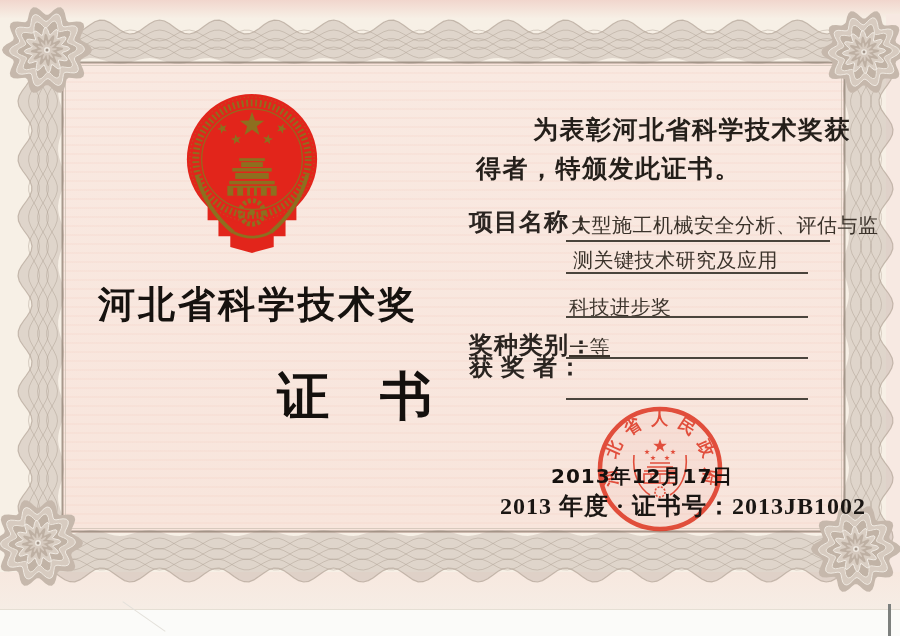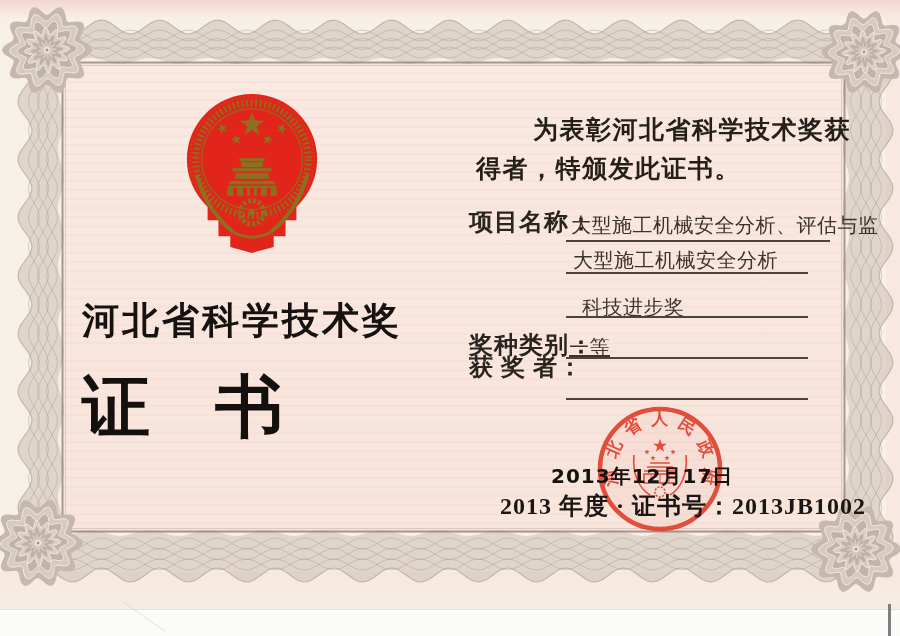--- a/index.html
+++ b/index.html
@@ -26,28 +26,28 @@
   .scan-bottom{position:absolute;left:0;top:609px;width:900px;height:27px;
     background:#fbfbf9;border-top:1px solid #e5dfd4;}
   .crease{position:absolute;left:118px;top:616px;width:52px;height:1px;background:#e3e0da;transform:rotate(35deg);}
   .edge-line{position:absolute;left:888px;top:604px;width:3px;height:32px;background:#7d807e;}
 
   .abs{position:absolute;}
 
   .emblem{position:absolute;left:178px;top:92px;}
 
   .award-title{
-    left:82px;top:280px;width:352px;text-align:left;
+    left:82px;top:280px;width:352px;text-align:center;
     font-family:"DejaVu Sans","Liberation Sans",sans-serif;
-    font-weight:700;font-size:37px;letter-spacing:3px;color:#16120f;white-space:nowrap;margin-top:16px;
+    font-weight:700;font-size:37px;letter-spacing:3px;color:#16120f;white-space:nowrap;
   }
   .doc-title{
-    left:82px;top:362px;width:352px;text-align:left;
+    left:82px;top:362px;width:352px;text-align:right;
     font-family:"DejaVu Sans","Liberation Sans",sans-serif;
-    font-weight:800;font-size:68px;letter-spacing:2px;word-spacing:0.55em;color:#14100d;white-space:nowrap;
+    font-weight:800;font-size:52px;letter-spacing:2px;word-spacing:0.55em;color:#14100d;white-space:nowrap;
   }
 
   .intro{left:476px;top:110px;width:370px;font-weight:700;font-size:25px;
     line-height:39px;letter-spacing:1.5px;color:#241f1a;}
   .intro .l1{padding-left:57px;white-space:nowrap;}
   .intro .l2{white-space:nowrap;}
 
   .flabel{font-size:24px;font-weight:600;letter-spacing:1px;color:#2a2420;white-space:nowrap;}
   .fvalue{font-size:20px;font-weight:500;letter-spacing:0.5px;color:#3b332b;white-space:nowrap;}
   .rule{height:2px;background:#4a443c;}
@@ -198,24 +198,24 @@
   <div class="abs doc-title">证 书</div>
 
   <div class="abs flabel" style="left:469px;top:206px;">项目名称：</div>
 
   <div class="abs intro">
     <div class="l1">为表彰河北省科学技术奖获</div>
     <div class="l2">得者，特颁发此证书。</div>
   </div>
   <div class="abs fvalue" style="left:571px;top:212px;">大型施工机械安全分析、评估与监</div>
   <div class="abs rule" style="left:566px;top:240px;width:264px;"></div>
-  <div class="abs fvalue" style="left:573px;top:247px;">大型施工机械安全分析</div>
+  <div class="abs fvalue" style="left:573px;top:247px;">测关键技术研究及应用</div>
   <div class="abs rule" style="left:566px;top:272px;width:242px;"></div>
 
-  <div class="abs fvalue" style="left:569px;top:294px;margin-left:13px;">科技进步奖</div>
+  <div class="abs fvalue" style="left:569px;top:294px;">科技进步奖</div>
   <div class="abs rule" style="left:566px;top:316px;width:242px;"></div>
 
   <div class="abs flabel" style="left:469px;top:329px;">奖种类别：</div>
   <div class="abs fvalue" style="left:569px;top:334px;text-decoration:underline;">一等</div>
   <div class="abs rule" style="left:566px;top:357px;width:242px;"></div>
 
   <div class="abs flabel" style="left:469px;top:351px;">获 奖 者：</div>
   <div class="abs rule" style="left:566px;top:398px;width:242px;"></div>
 
   <svg class="seal" width="132" height="132" viewBox="0 0 132 132">

